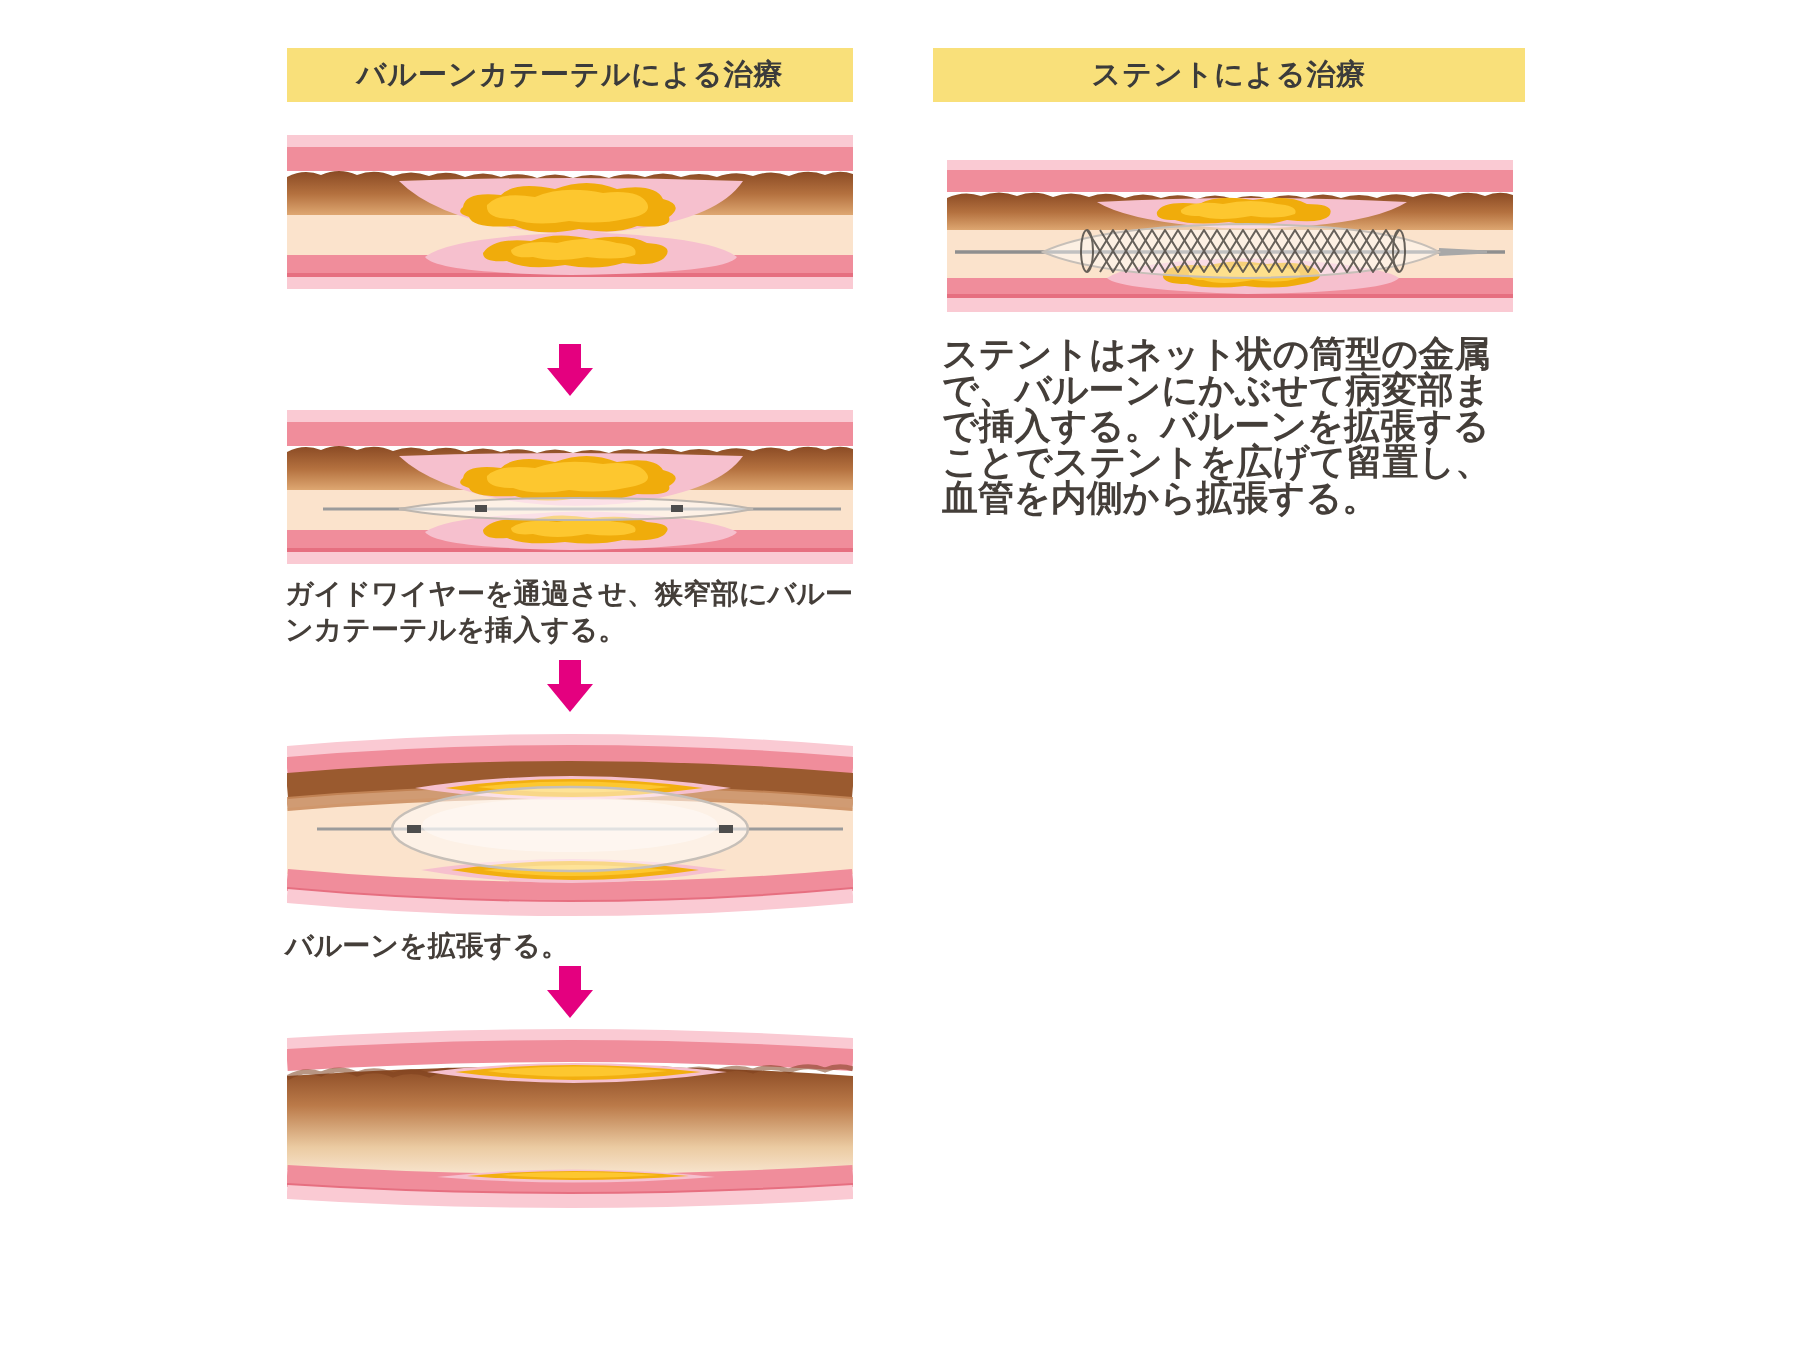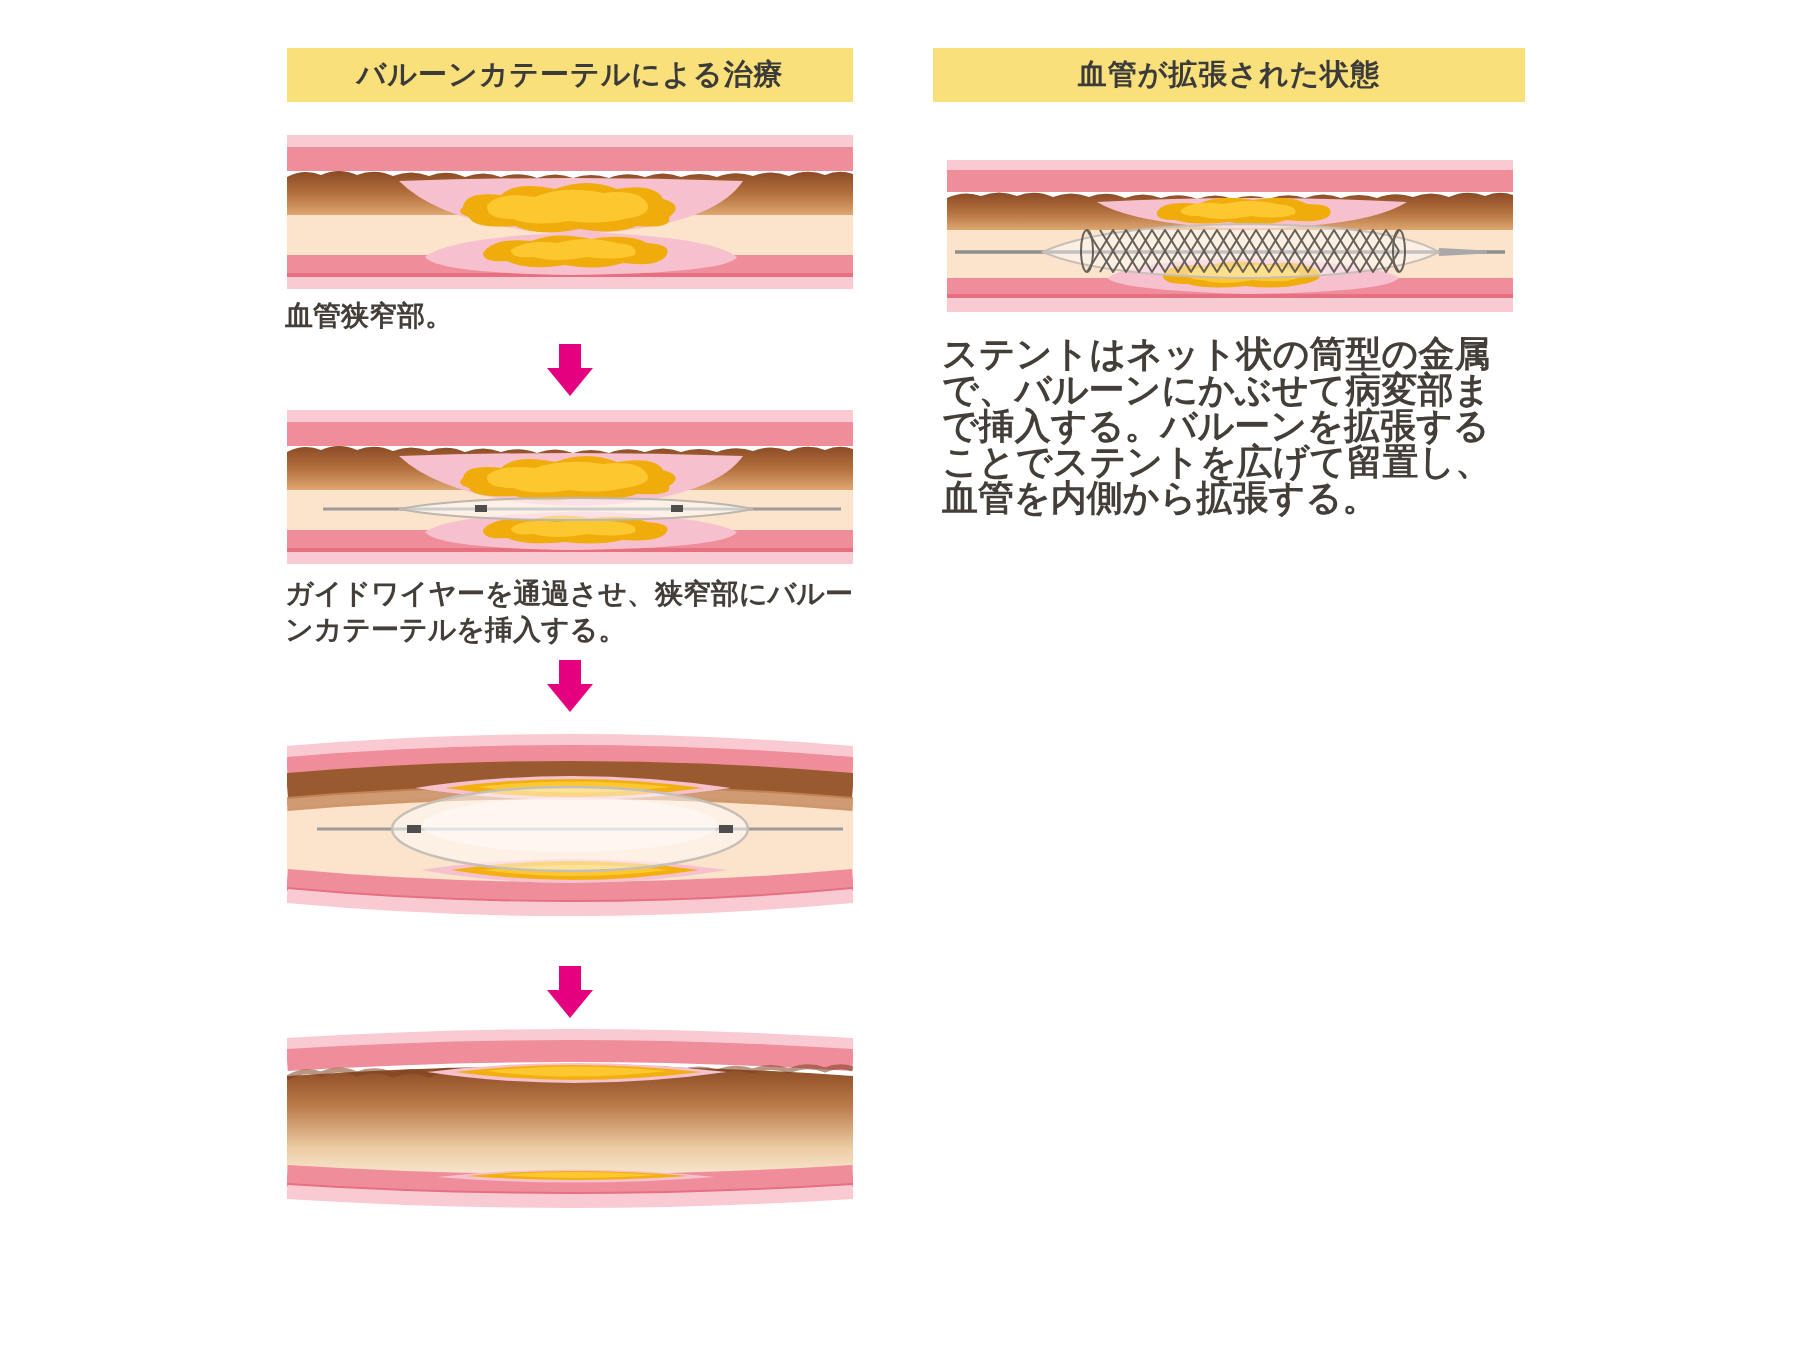--- a/index.html
+++ b/index.html
@@ -51,21 +51,20 @@
       <path d="M176,76 Q178,60 214,64 Q228,50 268,58 Q300,46 330,58 Q368,52 376,68 Q398,74 382,86 Q386,98 350,95 Q330,104 292,98 Q252,106 228,95 Q186,98 182,86 Q168,82 176,76 Z" fill="#F0AC0B"></path>
       <path d="M200,74 Q212,60 248,66 Q276,54 316,62 Q352,58 360,72 Q366,84 338,88 Q312,94 282,90 Q248,96 226,88 Q198,88 200,74 Z" fill="#FDC72F"></path>
       <rect x="0" y="124" width="566" height="22" fill="#F08D9B"></rect>
       <rect x="0" y="142" width="566" height="4" fill="#E66F80"></rect>
       <rect x="0" y="146" width="566" height="12" fill="#FACAD3"></rect>
       <path d="M138,126 Q158,110 240,104 Q302,98 370,106 Q432,112 450,126 Q440,142 284,144 Q150,142 138,126 Z" fill="#F6C0CE"></path>
       <path d="M196,122 Q206,106 244,110 Q268,100 304,108 Q342,102 360,112 Q388,114 378,126 Q370,136 336,132 Q310,140 278,134 Q240,140 220,130 Q196,132 196,122 Z" fill="#F0AC0B"></path>
       <path d="M224,119 Q238,108 270,112 Q300,104 330,112 Q352,114 348,124 Q332,130 300,126 Q268,132 246,126 Q224,128 224,119 Z" fill="#FDC72F"></path>
     </svg>
   </div>
-  <div class="caption" style="left:285px;top:298px;">血管狭窄部。</div>
 
   <div class="arrow" style="left:547px;top:344px;">
     <svg viewBox="0 0 46 52">
         <g fill="#E4007F">
           <rect x="12" y="0" width="22" height="26"></rect>
           <polygon points="0,24 46,24 23,52"></polygon>
         </g>
       </svg>
   </div>
 
@@ -124,20 +123,21 @@
       <path d="M134,146 Q283,172 440,146 Q283,124 134,146 Z" fill="#F6C0CE"></path>
       <path d="M164,146 Q283,166 412,146 Q283,128 164,146 Z" fill="#F2AF10"></path>
       <path d="M196,146 Q283,158 382,146 Q283,136 196,146 Z" fill="#FDC72F"></path>
       <line x1="30" y1="105" x2="556" y2="105" stroke="#9B9B9B" stroke-width="3"></line>
       <ellipse cx="283" cy="105" rx="178" ry="42" fill="rgba(255,255,255,0.5)" stroke="#C6BFB8" stroke-width="2.5"></ellipse>
       <ellipse cx="283" cy="101" rx="148" ry="27" fill="rgba(255,255,255,0.4)"></ellipse>
       <rect x="120" y="101" width="14" height="8" fill="#4D4D4D"></rect>
       <rect x="432" y="101" width="14" height="8" fill="#4D4D4D"></rect>
     </svg>
   </div>
+  <div class="caption" style="left:285px;top:928px;">バルーンを拡張する。</div>
 
   <div class="arrow" style="left:547px;top:966px;">
     <svg viewBox="0 0 46 52">
         <g fill="#E4007F">
           <rect x="12" y="0" width="22" height="26"></rect>
           <polygon points="0,24 46,24 23,52"></polygon>
         </g>
       </svg>
   </div>
 
@@ -161,21 +161,21 @@
       <path d="M0,156 Q283,174 566,156" stroke="#F08D9B" stroke-width="22" fill="none"></path>
       <path d="M0,165 Q283,183 566,165" stroke="#E66F80" stroke-width="4" fill="none"></path>
       <path d="M0,172 Q283,190 566,172" stroke="#FACAD3" stroke-width="14" fill="none"></path>
       <path d="M150,157 Q283,142 428,157 Q283,168 150,157 Z" fill="#F6C0CE"></path>
       <path d="M180,156 Q283,146 402,156 Q283,164 180,156 Z" fill="#F2AF10"></path>
       <path d="M214,155 Q283,149 372,155 Q283,161 214,155 Z" fill="#FDC72F"></path>
     </svg>
   </div>
 
   <div class="header-bar" style="left:933px;top:48px;width:592px;">
-    <span>血管が拡張された状態</span>
+    <span>ステントによる治療</span>
   </div>
 
   <div class="illu" style="left:947px;top:158px;width:566px;height:158px;">
     <svg viewBox="0 0 566 158" preserveAspectRatio="none" aria-hidden="true">
       <defs>
         <linearGradient id="bg5" x1="0" y1="0" x2="0" y2="1">
           <stop offset="0" stop-color="#8A4A24"></stop>
             <stop offset="0.5" stop-color="#B4713F"></stop>
             <stop offset="1" stop-color="#E2AC76"></stop>
         </linearGradient>

